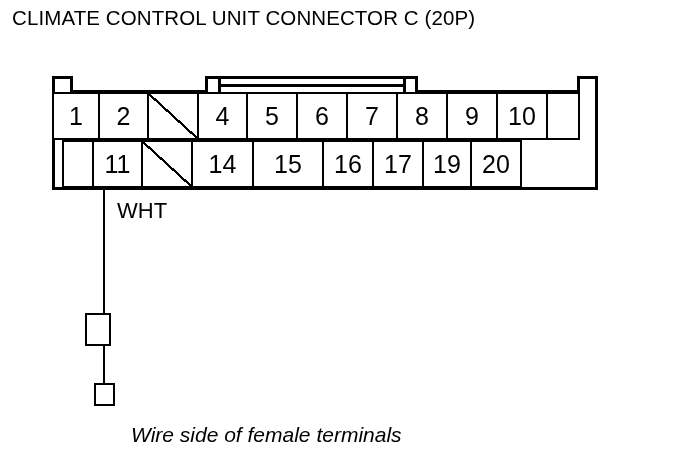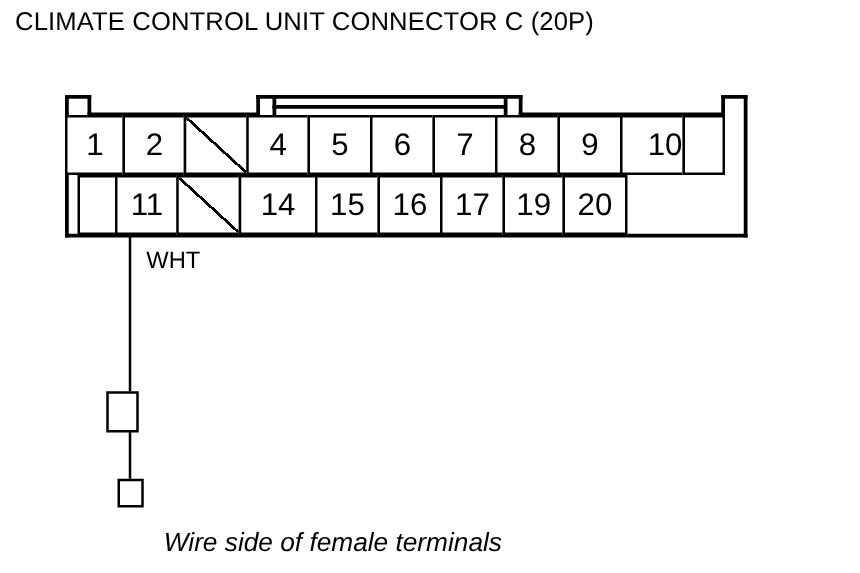--- a/index.html
+++ b/index.html
@@ -94,21 +94,21 @@
     left: 103px;
     top: 188px;
     width: 2px;
     height: 127px;
     background: #000000;
   }
   #wht-label {
     position: absolute;
     left: 117px;
     top: 198px;
-    font-size: 19px;
+    font-size: 22px;
     white-space: nowrap;
   }
   #terminal-large {
     position: absolute;
     left: 85px;
     top: 313px;
     width: 26px;
     height: 33px;
     box-sizing: border-box;
     border: 2px solid #000000;
@@ -190,41 +190,41 @@
       </div>
       <div class="cell" style="width: 52px;">
         <span>7</span>
       </div>
       <div class="cell" style="width: 52px;">
         <span>8</span>
       </div>
       <div class="cell" style="width: 52px;">
         <span>9</span>
       </div>
-      <div class="cell" style="width: 52px; justify-content: flex-end;">
+      <div class="cell" style="width: 52px;">
         <span>10</span>
       </div>
       <div class="cell blank" style="width: 34px;">
         <span></span>
       </div>
     </div>
   <div class="row" id="row-bottom">
       <div class="cell blank" style="width: 32px;">
         <span></span>
       </div>
       <div class="cell" style="width: 51px;">
         <span>11</span>
       </div>
       <div class="cell blank slash" style="width: 52px;">
         <span></span>
       </div>
       <div class="cell" style="width: 63px;">
         <span>14</span>
       </div>
-      <div class="cell" style="width: 52px;">
+      <div class="cell" style="width: 72px;">
         <span>15</span>
       </div>
       <div class="cell" style="width: 52px;">
         <span>16</span>
       </div>
       <div class="cell" style="width: 52px;">
         <span>17</span>
       </div>
       <div class="cell" style="width: 50px;">
         <span>19</span>

